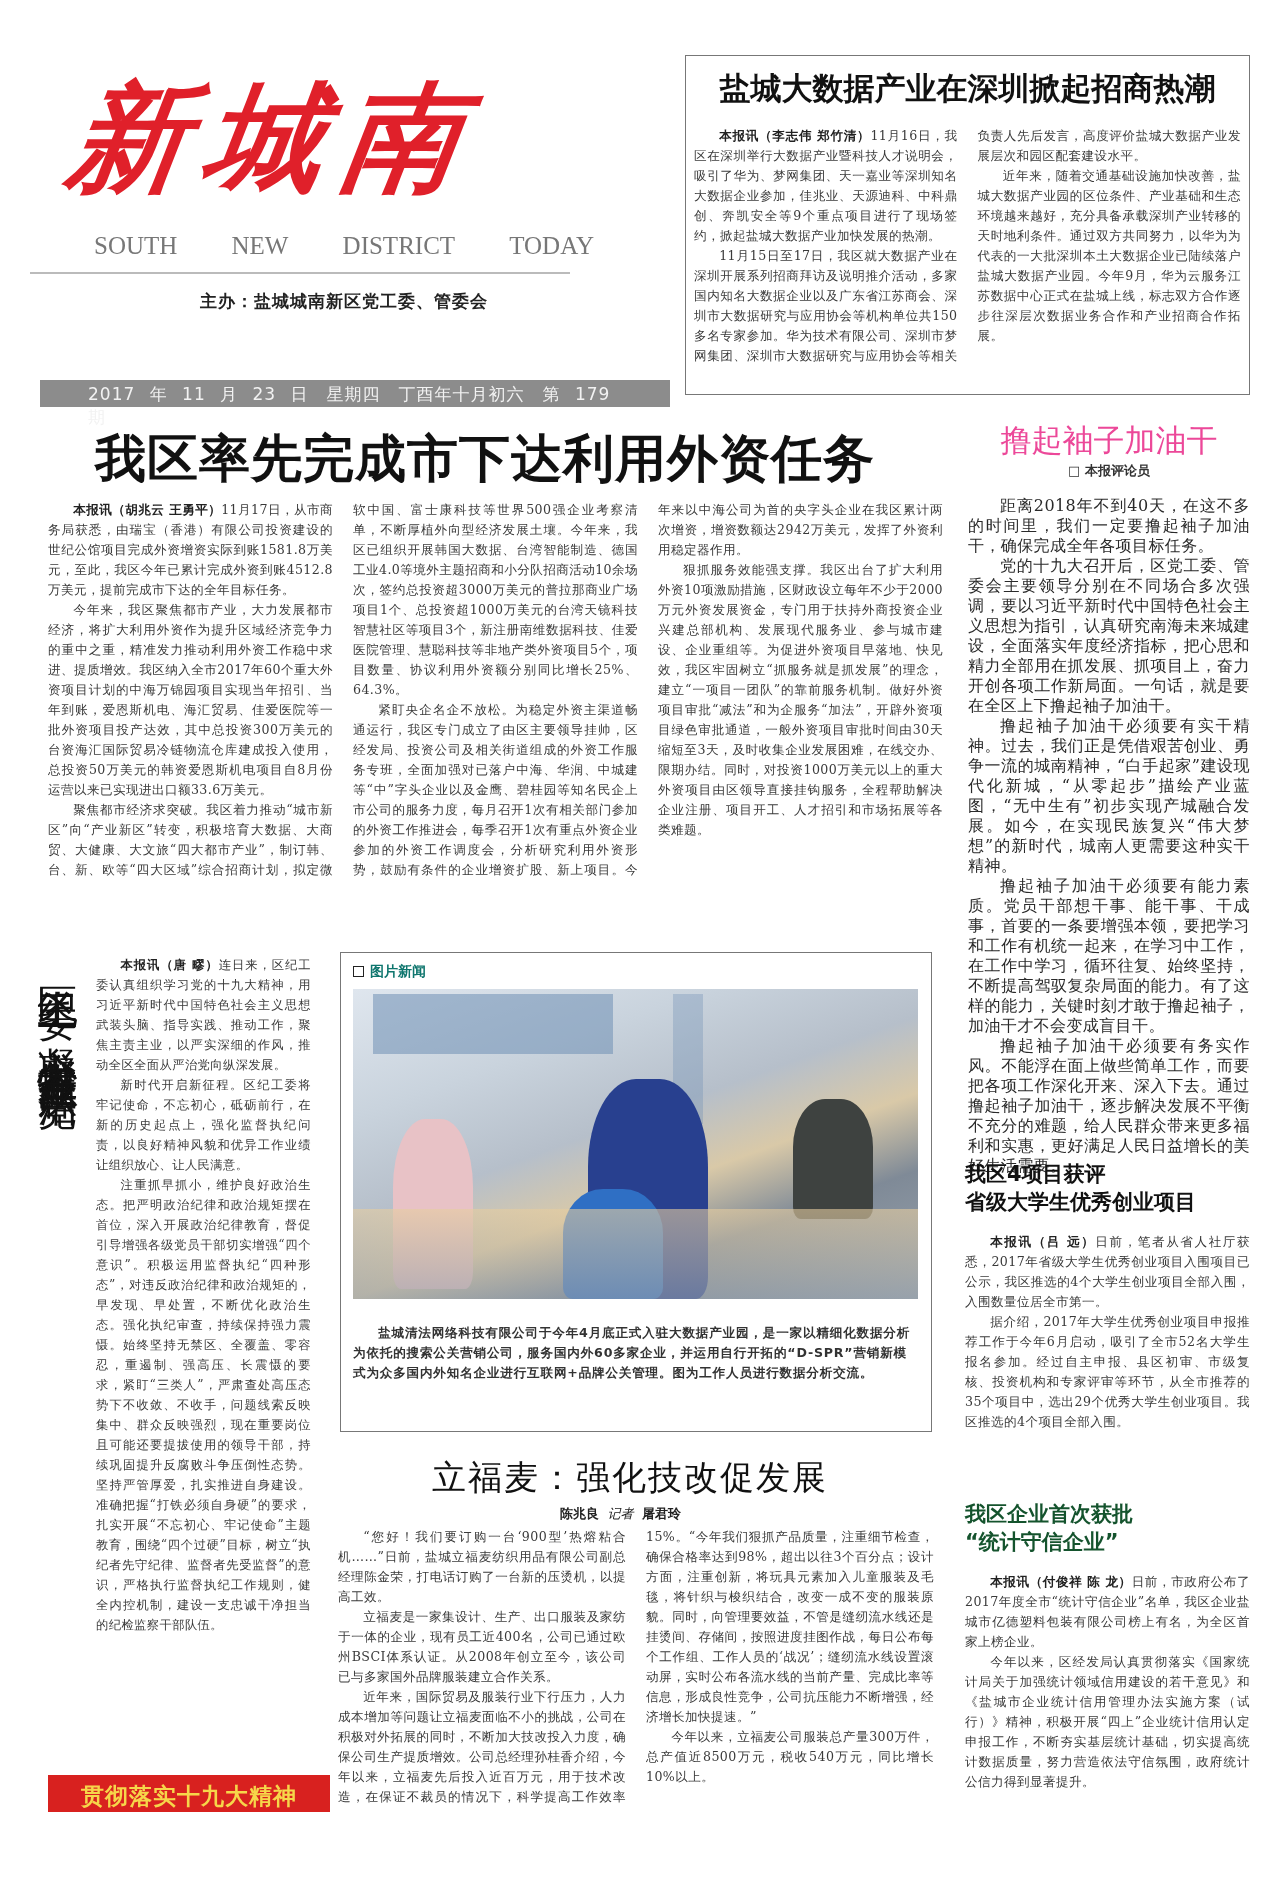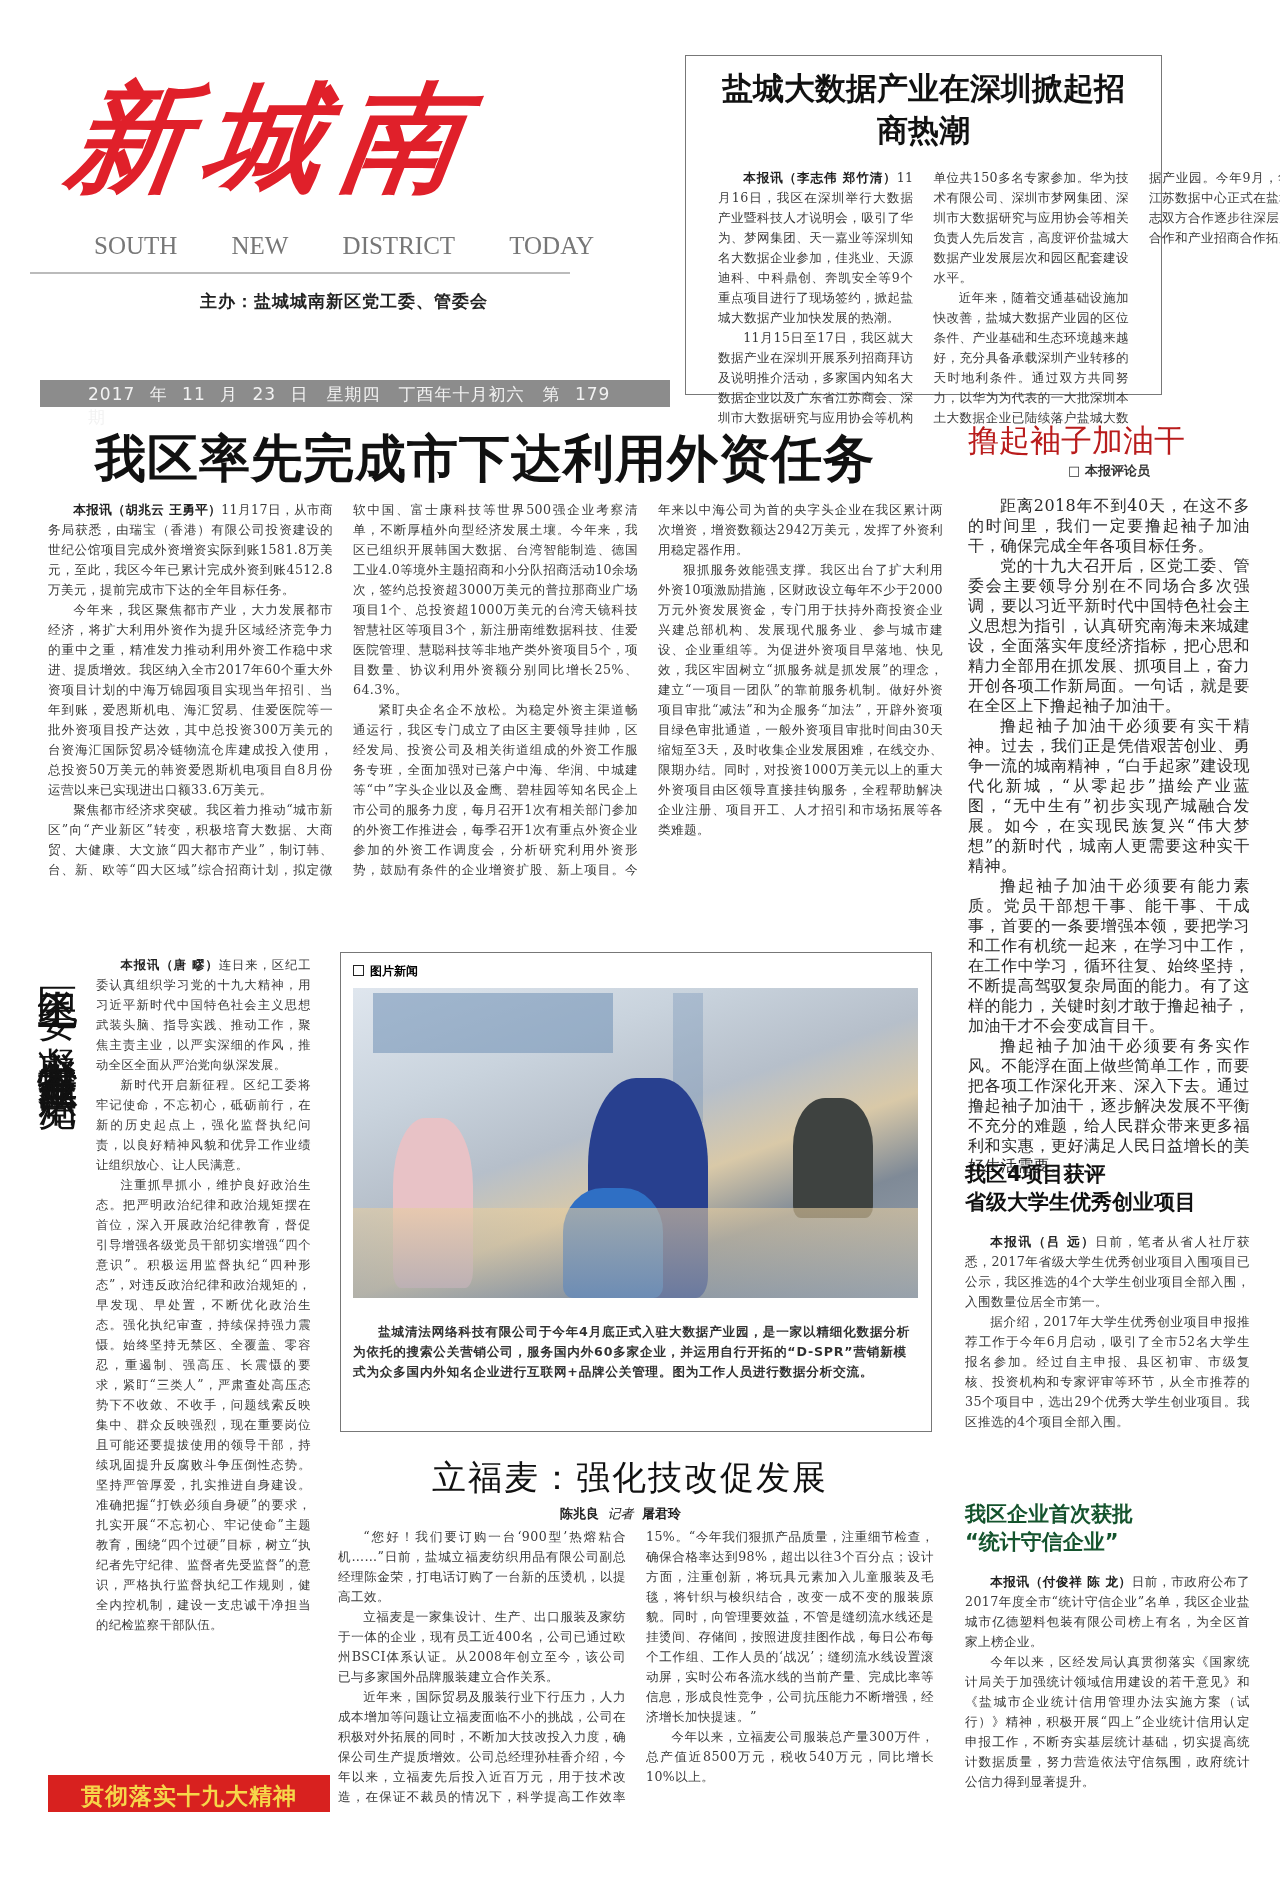--- a/index.html
+++ b/index.html
@@ -34,59 +34,59 @@
     <span>SOUTH</span>
     <span>NEW</span>
     <span>DISTRICT</span>
     <span>TODAY</span>
   </div>
   <div class="rule abs" style="left:0;top:232px;width:540px;height:2px;background:#bbb;"></div>
   <div class="abs h-sans" style="left:170px;top:250px;font-size:17px;font-weight:bold;color:#222;letter-spacing:1px;">主办：盐城城南新区党工委、管委会</div>
 </div>
 <div class="abs datebar" style="left:40px;top:380px;width:630px;height:27px;">2017 年 11 月 23 日　星期四　丁酉年十月初六　第 179 期</div>
 
-<div class="abs box" style="left:685px;top:55px;width:477px;height:340px;padding:12px 32px;">
+<div class="abs box" style="left:685px;top:55px;width:565px;height:340px;padding:12px 8px;">
   <div class="h-sans" style="font-size:31px;font-weight:bold;text-align:center;margin-bottom:16px;color:#111;">盐城大数据产业在深圳掀起招商热潮</div>
   <div class="body-text cols2" style="height:264px;">
     <p><span class="lead">本报讯（李志伟 郑竹清）</span><span>11月16日，我区在深圳举行大数据产业暨科技人才说明会，吸引了华为、梦网集团、天一嘉业等深圳知名大数据企业参加，佳兆业、天源迪科、中科鼎创、奔凯安全等9个重点项目进行了现场签约，掀起盐城大数据产业加快发展的热潮。</span></p>
     <p>11月15日至17日，我区就大数据产业在深圳开展系列招商拜访及说明推介活动，多家国内知名大数据企业以及广东省江苏商会、深圳市大数据研究与应用协会等机构单位共150多名专家参加。华为技术有限公司、深圳市梦网集团、深圳市大数据研究与应用协会等相关负责人先后发言，高度评价盐城大数据产业发展层次和园区配套建设水平。</p>
     <p>近年来，随着交通基础设施加快改善，盐城大数据产业园的区位条件、产业基础和生态环境越来越好，充分具备承载深圳产业转移的天时地利条件。通过双方共同努力，以华为为代表的一大批深圳本土大数据企业已陆续落户盐城大数据产业园。今年9月，华为云服务江苏数据中心正式在盐城上线，标志双方合作逐步往深层次数据业务合作和产业招商合作拓展。</p>
   </div>
 </div>
 
 <div class="abs h-serif" style="left:95px;top:425px;font-size:51px;letter-spacing:1px;">我区率先完成市下达利用外资任务</div>
 <div class="abs body-text cols3" style="left:48px;top:500px;width:895px;height:400px;">
   <p><span class="lead">本报讯（胡兆云 王勇平）</span><span>11月17日，从市商务局获悉，由瑞宝（香港）有限公司投资建设的世纪公馆项目完成外资增资实际到账1581.8万美元，至此，我区今年已累计完成外资到账4512.8万美元，提前完成市下达的全年目标任务。</span></p>
   <p>今年来，我区聚焦都市产业，大力发展都市经济，将扩大利用外资作为提升区域经济竞争力的重中之重，精准发力推动利用外资工作稳中求进、提质增效。我区纳入全市2017年60个重大外资项目计划的中海万锦园项目实现当年招引、当年到账，爱恩斯机电、海汇贸易、佳爱医院等一批外资项目投产达效，其中总投资300万美元的台资海汇国际贸易冷链物流仓库建成投入使用，总投资50万美元的韩资爱恩斯机电项目自8月份运营以来已实现进出口额33.6万美元。</p>
   <p>聚焦都市经济求突破。我区着力推动“城市新区”向“产业新区”转变，积极培育大数据、大商贸、大健康、大文旅“四大都市产业”，制订韩、台、新、欧等“四大区域”综合招商计划，拟定微软中国、富士康科技等世界500强企业考察清单，不断厚植外向型经济发展土壤。今年来，我区已组织开展韩国大数据、台湾智能制造、德国工业4.0等境外主题招商和小分队招商活动10余场次，签约总投资超3000万美元的普拉那商业广场项目1个、总投资超1000万美元的台湾天镜科技智慧社区等项目3个，新注册南维数据科技、佳爱医院管理、慧聪科技等非地产类外资项目5个，项目数量、协议利用外资额分别同比增长25%、64.3%。</p>
   <p>紧盯央企名企不放松。为稳定外资主渠道畅通运行，我区专门成立了由区主要领导挂帅，区经发局、投资公司及相关街道组成的外资工作服务专班，全面加强对已落户中海、华润、中城建等“中”字头企业以及金鹰、碧桂园等知名民企上市公司的服务力度，每月召开1次有相关部门参加的外资工作推进会，每季召开1次有重点外资企业参加的外资工作调度会，分析研究利用外资形势，鼓励有条件的企业增资扩股、新上项目。今年来以中海公司为首的央字头企业在我区累计两次增资，增资数额达2942万美元，发挥了外资利用稳定器作用。</p>
   <p>狠抓服务效能强支撑。我区出台了扩大利用外资10项激励措施，区财政设立每年不少于2000万元外资发展资金，专门用于扶持外商投资企业兴建总部机构、发展现代服务业、参与城市建设、企业重组等。为促进外资项目早落地、快见效，我区牢固树立“抓服务就是抓发展”的理念，建立“一项目一团队”的靠前服务机制。做好外资项目审批“减法”和为企服务“加法”，开辟外资项目绿色审批通道，一般外资项目审批时间由30天缩短至3天，及时收集企业发展困难，在线交办、限期办结。同时，对投资1000万美元以上的重大外资项目由区领导直接挂钩服务，全程帮助解决企业注册、项目开工、人才招引和市场拓展等各类难题。</p>
 </div>
 
 <div class="abs" style="left:968px;top:420px;width:282px;">
-  <div class="h-sans" style="font-size:31px;color:#b91c1c;">撸起袖子加油干</div>
+  <div class="h-sans" style="font-size:31px;text-align:center;color:#ec4899;">撸起袖子加油干</div>
   <div class="h-sans" style="font-size:13px;text-align:center;font-weight:bold;color:#333;">□ 本报评论员</div>
   <div class="body-text kai" style="margin-top:16px;font-size:16px;">
     <p>距离2018年不到40天，在这不多的时间里，我们一定要撸起袖子加油干，确保完成全年各项目标任务。</p>
     <p>党的十九大召开后，区党工委、管委会主要领导分别在不同场合多次强调，要以习近平新时代中国特色社会主义思想为指引，认真研究南海未来城建设，全面落实年度经济指标，把心思和精力全部用在抓发展、抓项目上，奋力开创各项工作新局面。一句话，就是要在全区上下撸起袖子加油干。</p>
     <p>撸起袖子加油干必须要有实干精神。过去，我们正是凭借艰苦创业、勇争一流的城南精神，“白手起家”建设现代化新城，“从零起步”描绘产业蓝图，“无中生有”初步实现产城融合发展。如今，在实现民族复兴“伟大梦想”的新时代，城南人更需要这种实干精神。</p>
     <p>撸起袖子加油干必须要有能力素质。党员干部想干事、能干事、干成事，首要的一条要增强本领，要把学习和工作有机统一起来，在学习中工作，在工作中学习，循环往复、始终坚持，不断提高驾驭复杂局面的能力。有了这样的能力，关键时刻才敢于撸起袖子，加油干才不会变成盲目干。</p>
     <p>撸起袖子加油干必须要有务实作风。不能浮在面上做些简单工作，而要把各项工作深化开来、深入下去。通过撸起袖子加油干，逐步解决发展不平衡不充分的难题，给人民群众带来更多福利和实惠，更好满足人民日益增长的美好生活需要。</p>
   </div>
 </div>
 
 <div class="abs vert-title" style="left:34px;top:955px;height:740px;">区纪工委：凝心聚力推进全面从严治党</div>
 <div class="abs body-text" style="left:96px;top:955px;width:215px;font-size:12.3px;">
   <p><span class="lead">本报讯（唐 疁）</span><span>连日来，区纪工委认真组织学习党的十九大精神，用习近平新时代中国特色社会主义思想武装头脑、指导实践、推动工作，聚焦主责主业，以严实深细的作风，推动全区全面从严治党向纵深发展。</span></p>
   <p>新时代开启新征程。区纪工委将牢记使命，不忘初心，砥砺前行，在新的历史起点上，强化监督执纪问责，以良好精神风貌和优异工作业绩让组织放心、让人民满意。</p>
   <p>注重抓早抓小，维护良好政治生态。把严明政治纪律和政治规矩摆在首位，深入开展政治纪律教育，督促引导增强各级党员干部切实增强“四个意识”。积极运用监督执纪“四种形态”，对违反政治纪律和政治规矩的，早发现、早处置，不断优化政治生态。强化执纪审查，持续保持强力震慑。始终坚持无禁区、全覆盖、零容忍，重遏制、强高压、长震慑的要求，紧盯“三类人”，严肃查处高压态势下不收敛、不收手，问题线索反映集中、群众反映强烈，现在重要岗位且可能还要提拔使用的领导干部，持续巩固提升反腐败斗争压倒性态势。坚持严管厚爱，扎实推进自身建设。准确把握“打铁必须自身硬”的要求，扎实开展“不忘初心、牢记使命”主题教育，围绕“四个过硬”目标，树立“执纪者先守纪律、监督者先受监督”的意识，严格执行监督执纪工作规则，健全内控机制，建设一支忠诚干净担当的纪检监察干部队伍。</p>
 </div>
 
 <div class="abs box" style="left:340px;top:952px;width:592px;height:480px;padding:10px 12px;">
-  <div class="h-sans" style="font-size:12px;font-weight:bold;color:#000000;margin-bottom:8px;">
+  <div class="h-sans" style="font-size:14px;font-weight:bold;color:#0f766e;margin-bottom:8px;">
     <span style="display:inline-block;width:11px;height:11px;border:1.5px solid #222;vertical-align:-1px;margin-right:6px;"></span><span>图片新闻</span>
   </div>
   <div class="photo" style="width:565px;height:310px;">
     <div class="win" style="left:20px;top:5px;width:240px;height:60px;"></div>
     <div class="win" style="left:320px;top:5px;width:30px;height:130px;opacity:.35"></div>
     <div class="person" style="left:235px;top:90px;width:120px;height:220px;background:#28408f;"></div>
     <div class="person" style="left:210px;top:200px;width:100px;height:110px;background:#2f6fc4;"></div>
     <div class="person" style="left:40px;top:130px;width:80px;height:170px;background:#e8c2c6;"></div>
     <div class="person" style="left:440px;top:110px;width:80px;height:120px;background:#3e4240;"></div>
     <div style="position:absolute;left:0;bottom:0;width:100%;height:90px;background:linear-gradient(180deg,rgba(230,205,160,.6),rgba(150,160,170,.6));"></div>

